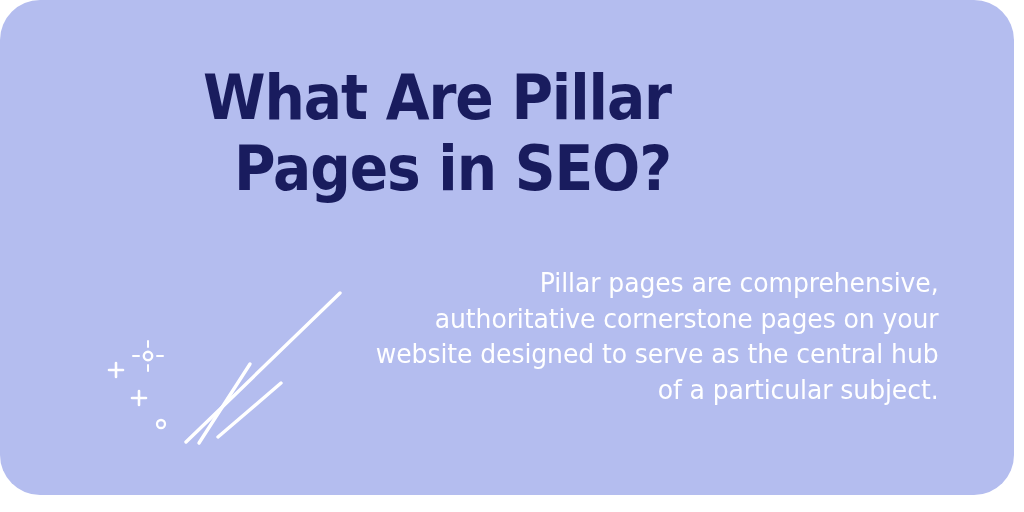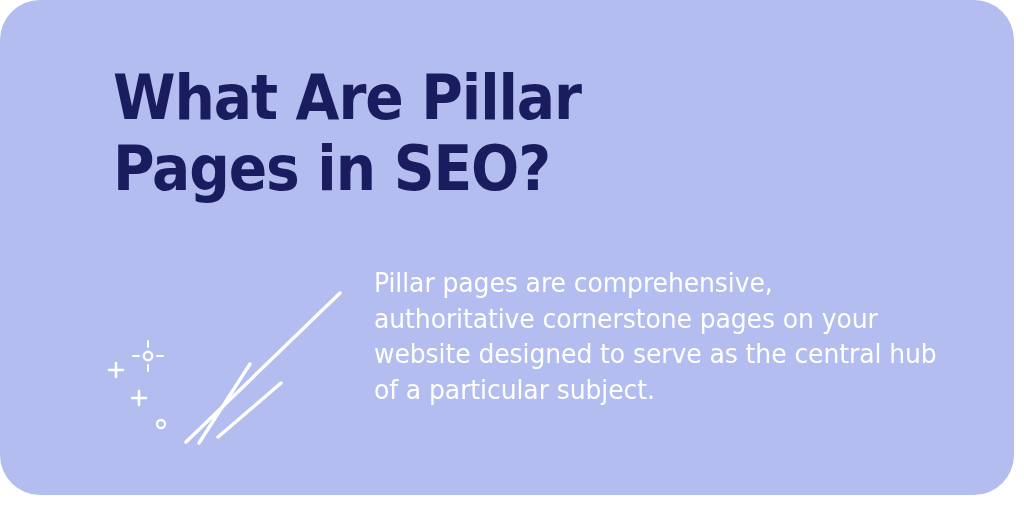--- a/index.html
+++ b/index.html
@@ -16,20 +16,21 @@
 
   #graphic-card {
     position: absolute;
     left: 0px;
     top: 0px;
     width: 1014px;
     height: 495px;
     background: #b4bdef;
     border-radius: 40px;
     overflow: hidden;
+    text-align: right;
   }
 
   
   #headline {
     position: absolute;
     left: 113px;
     top: 62px;
     width: 620px;
     margin: 0;
     color: #191c5e;

